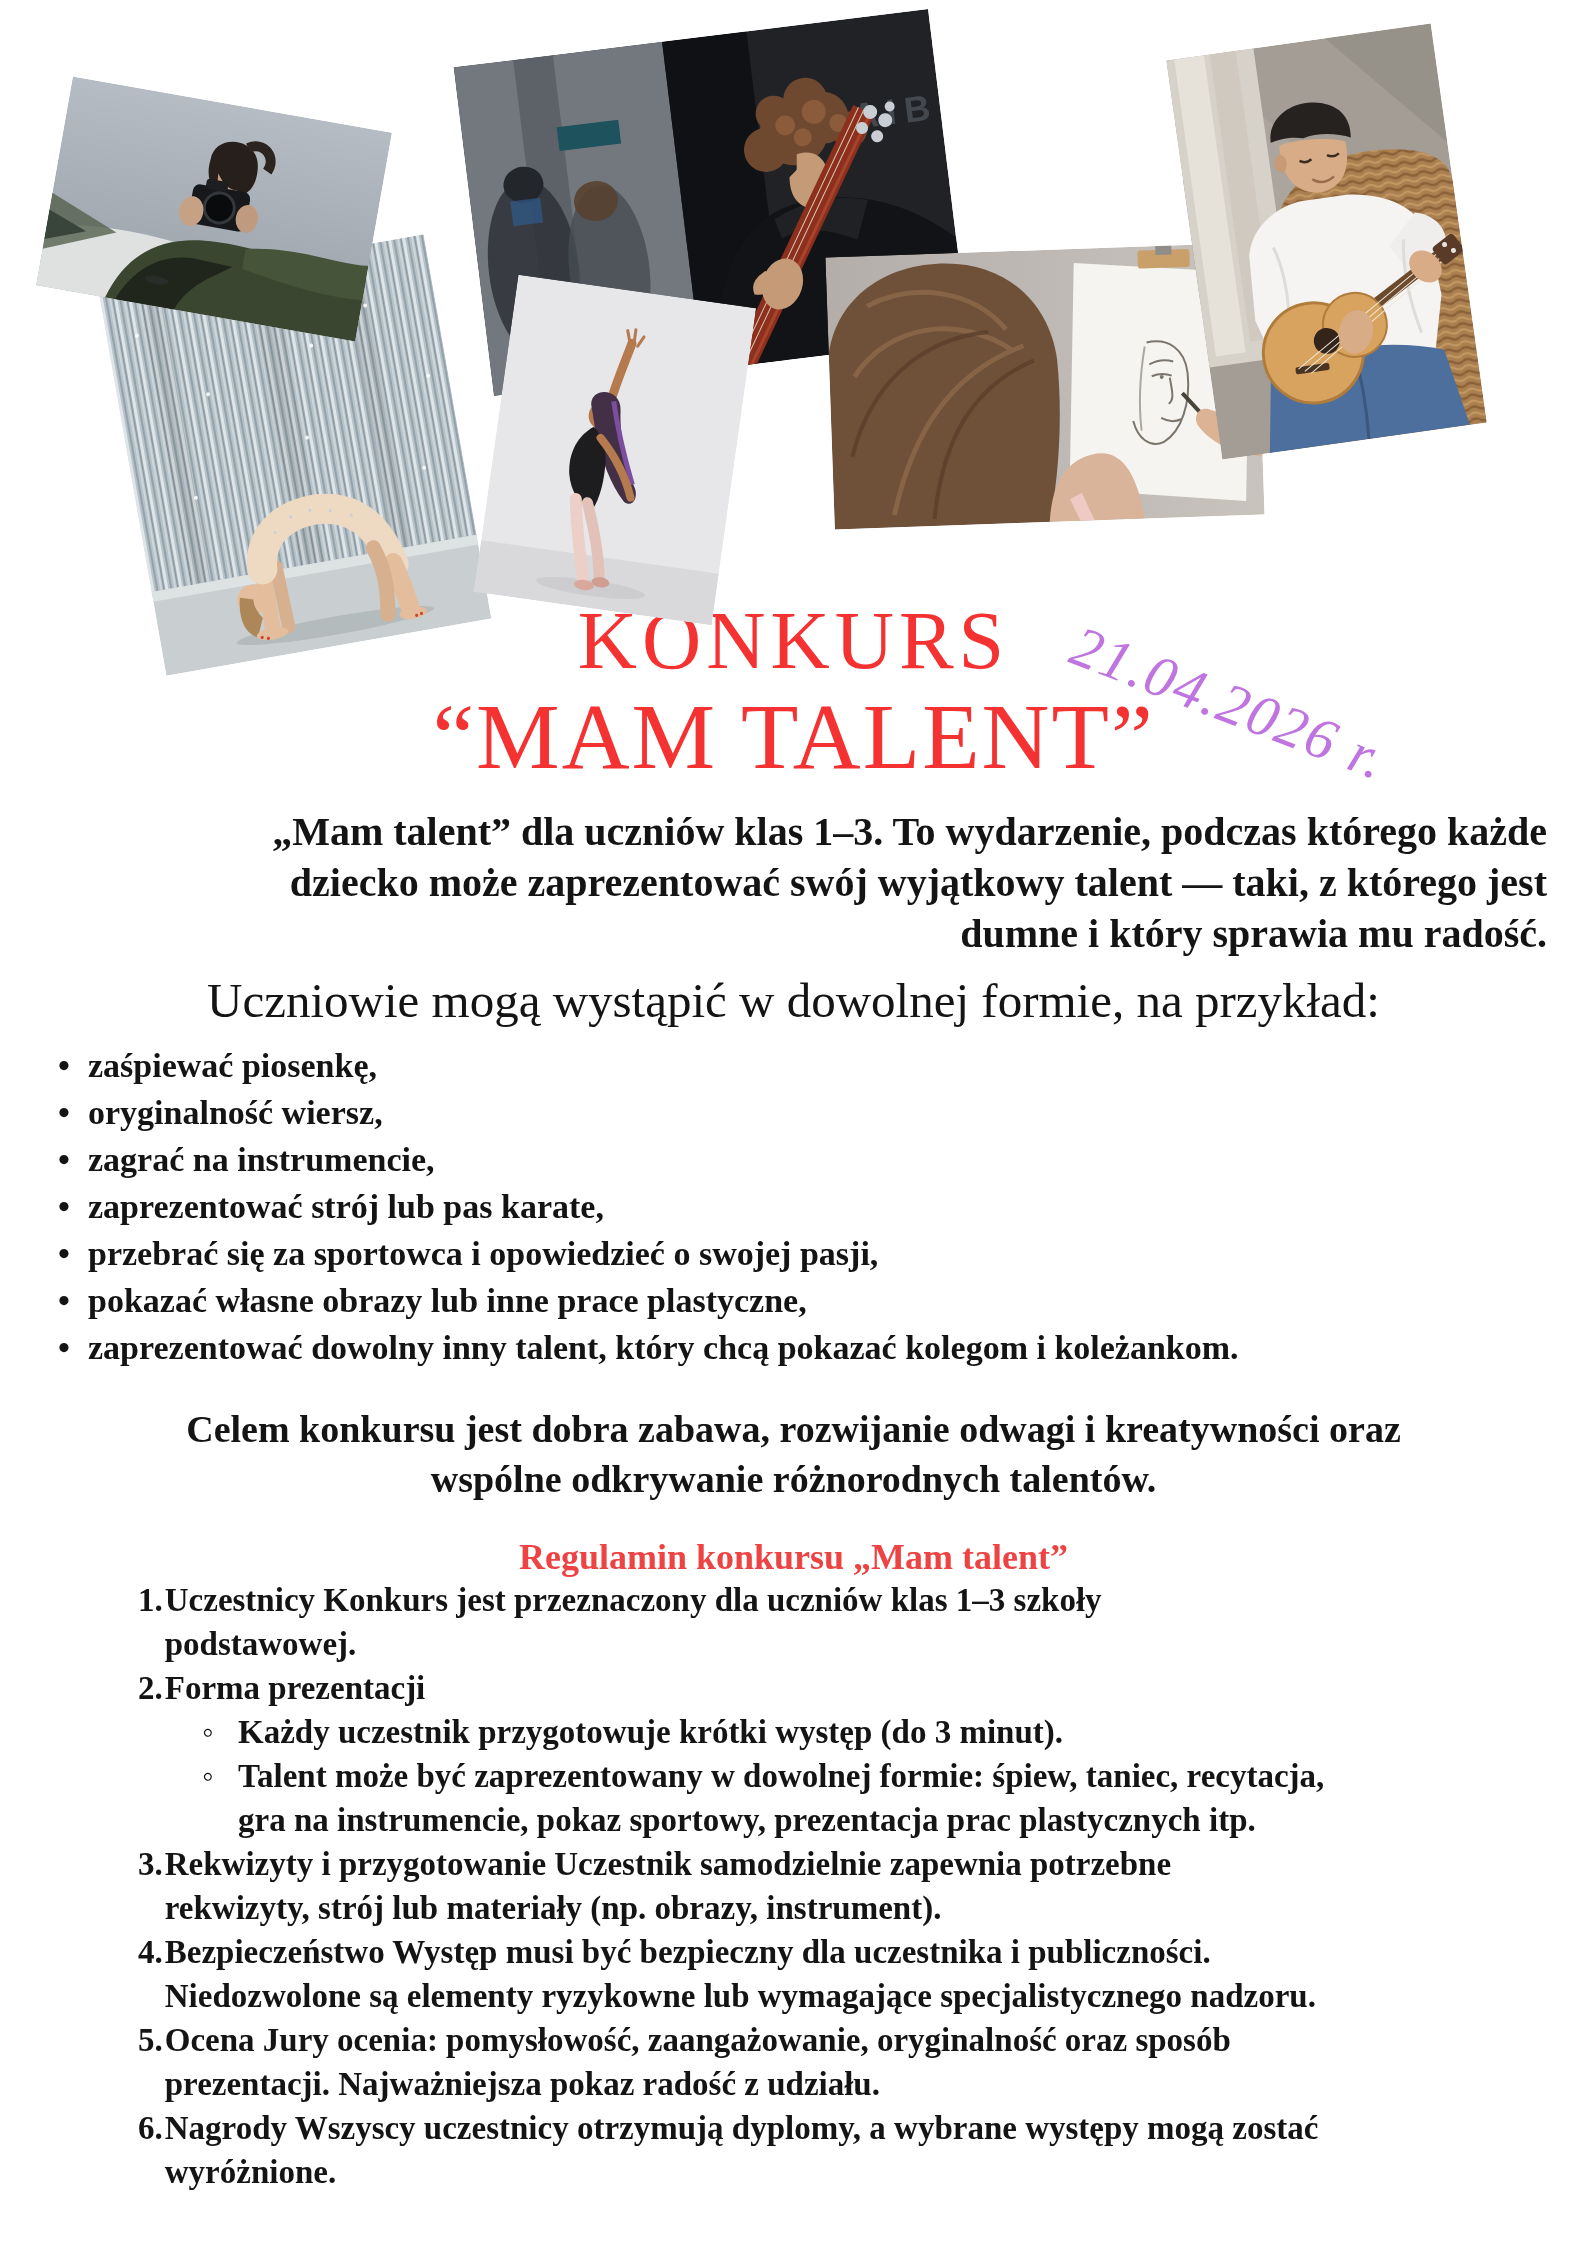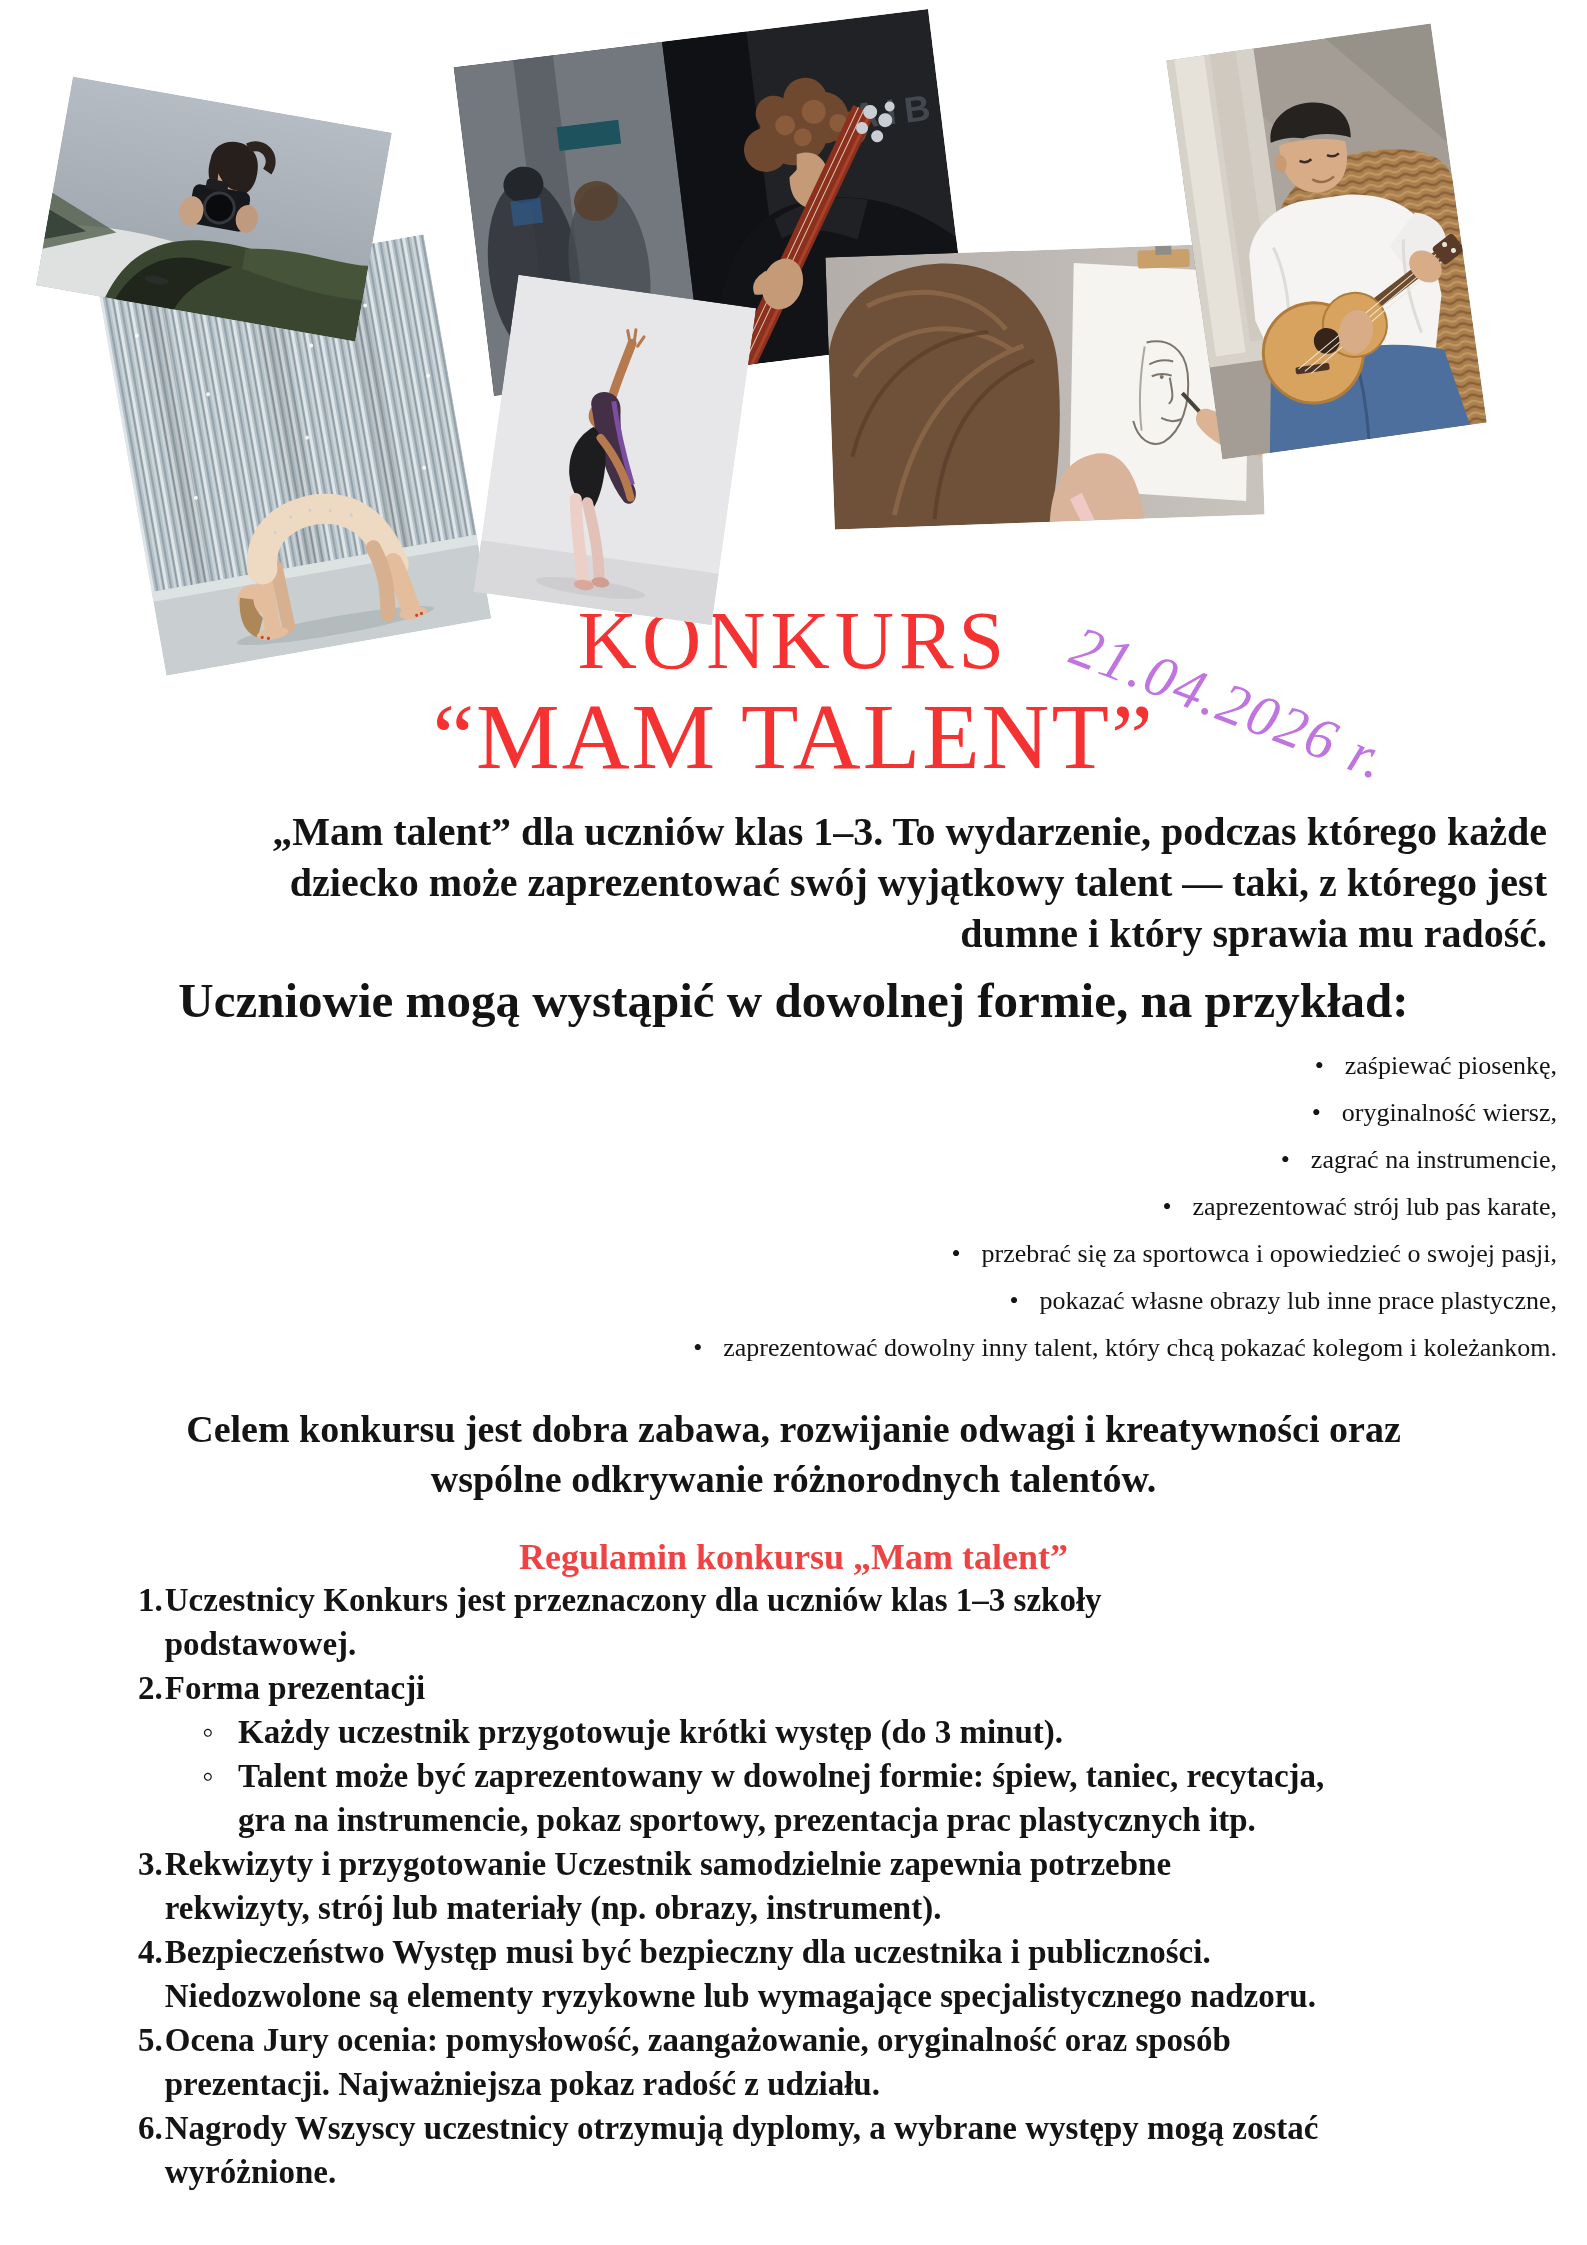--- a/index.html
+++ b/index.html
@@ -20,23 +20,23 @@
     font-size:82px;letter-spacing:5px;color:var(--title-red,#f53232);font-weight:400;}
   .title2{position:absolute;top:682px;left:0;right:0;text-align:center;
     font-size:94px;letter-spacing:2px;color:var(--title-red,#f53232);font-weight:400;}
   .date{position:absolute;left:1086px;top:612px;font-size:58px;font-style:italic;
     color:var(--date-purple,#bf74e0);transform:rotate(21deg);transform-origin:0 0;
     white-space:nowrap;letter-spacing:2px;z-index:6;}
 
   .intro{position:absolute;top:806px;left:40px;right:40px;text-align:right;
     font-size:40px;line-height:51px;font-weight:700;white-space:pre-line;margin:0;}
   .forms-heading{position:absolute;top:972px;left:0;right:0;text-align:center;
-    font-size:49px;font-weight:700;margin:0;}
+    font-size:49px;font-weight:400;margin:0;}
   .forms{position:absolute;top:1042px;left:58px;right:30px;list-style:none;margin:0;padding:0;}
-  .forms li{display:flex;font-size:26px;line-height:47px;font-weight:400;justify-content:flex-end;}
+  .forms li{display:flex;font-size:34px;line-height:47px;font-weight:700;}
   .forms .dot{flex:0 0 30px;}
   .forms .dot::before{content:"•";}
 
   .goal{position:absolute;top:1404px;left:40px;right:40px;text-align:center;
     font-size:38px;line-height:50px;font-weight:700;white-space:pre-line;margin:0;}
   .rules-heading{position:absolute;top:1536px;left:0;right:0;text-align:center;
     font-size:36px;font-weight:700;color:var(--rules-red,#ee4343);margin:0;}
 
   .rules{position:absolute;top:1578px;left:138px;right:10px;list-style:none;margin:0;padding:0;}
   .rules .rule-line{display:flex;font-size:33px;line-height:44px;font-weight:700;}

